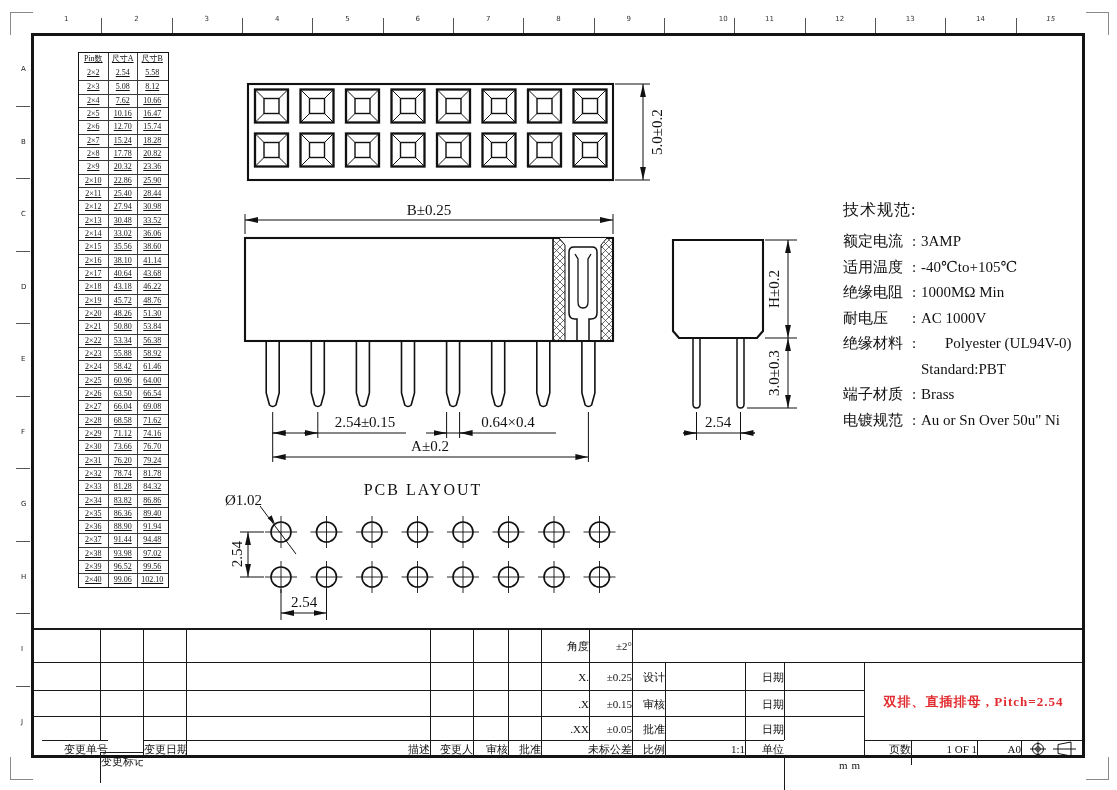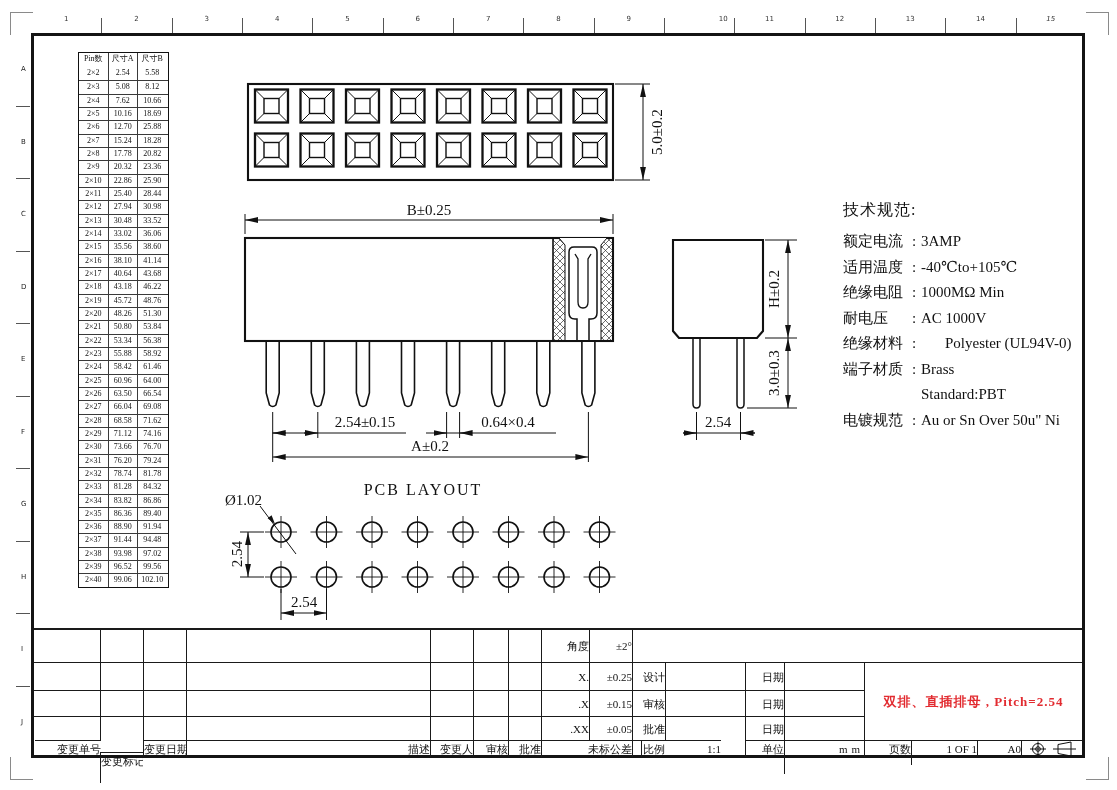--- a/index.html
+++ b/index.html
@@ -12,21 +12,21 @@
   .c-tl{left:10px;top:12px;border-left:1.5px solid #8a8a8a;border-top:1.5px solid #8a8a8a;}
   .c-tr{right:8px;top:12px;border-right:1.5px solid #8a8a8a;border-top:1.5px solid #8a8a8a;}
   .c-bl{left:10px;bottom:10px;border-left:1.5px solid #8a8a8a;border-bottom:1.5px solid #8a8a8a;}
   .c-br{right:8px;bottom:10px;border-right:1.5px solid #8a8a8a;border-bottom:1.5px solid #8a8a8a;}
   .ruler-num{position:absolute;font:7px "DejaVu Sans",sans-serif;color:#333;transform:translate(-50%,0);}
   .ruler-letter{position:absolute;font:7px "DejaVu Sans",sans-serif;color:#222;transform:translate(0,-50%);}
   .tickv{position:absolute;width:1px;height:15px;background:#555;}
   .tickh{position:absolute;width:14px;height:1px;background:#555;}
   
   #pin-table{left:78px;top:52px;width:91px;border:1.6px solid #111;box-sizing:border-box;background:#fff;}
-  .pt-row{display:flex;height:13.33px;box-sizing:border-box;border-top:1px solid #3a3a3a;}
+  .pt-row{display:flex;height:13.33px;box-sizing:border-box;border-top:1px solid #3a3a3a;text-decoration:underline;}
   .pt-row:first-child{border-top:none;}
   .pt-head{font-weight:bold;height:14px;}
   .pt-c{box-sizing:border-box;border-left:1px solid #3a3a3a;flex:0 0 auto;
         font:8px "Liberation Serif",serif;text-align:center;line-height:12px;overflow:hidden;}
   .pt-c:first-child{border-left:none;}
   .pt-c0{width:28.5px;} .pt-c1{width:29.5px;} .pt-c2{width:29.5px;}
   
   svg{overflow:visible;}
   .ln{stroke:#111;stroke-width:1;fill:none;}
   .thick{stroke:#111;stroke-width:2.1;fill:none;}
@@ -138,26 +138,26 @@
           <div class="pt-c pt-c2">8.12</div>
         </div>
         <div class="pt-row">
           <div class="pt-c pt-c0">2×4</div>
           <div class="pt-c pt-c1">7.62</div>
           <div class="pt-c pt-c2">10.66</div>
         </div>
         <div class="pt-row">
           <div class="pt-c pt-c0">2×5</div>
           <div class="pt-c pt-c1">10.16</div>
-          <div class="pt-c pt-c2">18.69</div>
+          <div class="pt-c pt-c2">16.47</div>
         </div>
         <div class="pt-row">
           <div class="pt-c pt-c0">2×6</div>
           <div class="pt-c pt-c1">12.70</div>
-          <div class="pt-c pt-c2">25.88</div>
+          <div class="pt-c pt-c2">15.74</div>
         </div>
         <div class="pt-row">
           <div class="pt-c pt-c0">2×7</div>
           <div class="pt-c pt-c1">15.24</div>
           <div class="pt-c pt-c2">18.28</div>
         </div>
         <div class="pt-row">
           <div class="pt-c pt-c0">2×8</div>
           <div class="pt-c pt-c1">17.78</div>
           <div class="pt-c pt-c2">20.82</div>
@@ -554,22 +554,22 @@
   </svg>
 
   <div id="specs" class="abs">
     <div class="spec-title">技术规范:</div>
     <div id="spec-lines">
         <div class="spec-line"><div class="spec-label">额定电流</div><div class="spec-colon">:</div><div style="display: inline;">3AMP</div></div>
         <div class="spec-line"><div class="spec-label">适用温度</div><div class="spec-colon">:</div><div style="display: inline;">-40℃to+105℃</div></div>
         <div class="spec-line"><div class="spec-label">绝缘电阻</div><div class="spec-colon">:</div><div style="display: inline;">1000MΩ Min</div></div>
         <div class="spec-line"><div class="spec-label">耐电压</div><div class="spec-colon">:</div><div style="display: inline;">AC 1000V</div></div>
         <div class="spec-line"><div class="spec-label">绝缘材料</div><div class="spec-colon">:</div><div style="display: inline; margin-left: 24px;">Polyester (UL94V-0)</div></div>
+        <div class="spec-line"><div class="spec-label"></div><div class="spec-colon"></div><div style="display: inline;">Standard:PBT</div></div>
         <div class="spec-line"><div class="spec-label">端子材质</div><div class="spec-colon">:</div><div style="display: inline;">Brass</div></div>
-        <div class="spec-line"><div class="spec-label"></div><div class="spec-colon"></div><div style="display: inline;">Standard:PBT</div></div>
         <div class="spec-line"><div class="spec-label">电镀规范</div><div class="spec-colon">:</div><div style="display: inline;">Au or Sn Over 50u" Ni</div></div>
       </div>
   </div>
 
   <svg class="abs" style="left:220px;top:462px" width="430" height="170">
     <text class="dimtext" text-anchor="middle" x="203" y="33" style="font-size:16px;letter-spacing:2px">PCB LAYOUT</text>
     <g id="pcb-holes">
         <g>
           <circle cx="61" cy="70" r="10" fill="none" stroke="#111" stroke-width="1.6"></circle>
           <line x1="45" y1="70" x2="77" y2="70" stroke="#111" stroke-width="0.9"></line>
@@ -702,32 +702,32 @@
     <div class="tbc bl bt" style="left:631px;top:60px;width:80px;height:26px"></div>
     <div class="tbc bl bt" style="left:711px;top:60px;width:39px;height:26px;line-height:26px">日期</div>
     <div class="tbc bl bt" style="left:750px;top:60px;width:80px;height:26px"></div>
     <div class="tbc bl bt" style="left:598px;top:86px;width:33px;height:24px;line-height:24px">批准</div>
     <div class="tbc bl bt" style="left:631px;top:86px;width:80px;height:24px"></div>
     <div class="tbc bl bt" style="left:711px;top:86px;width:39px;height:24px;line-height:24px">日期</div>
     <div class="tbc bl bt" style="left:750px;top:86px;width:80px;height:24px"></div>
 
     <div id="note-cell" class="tbc bl bt note-cell" style="left: 830px; top: 32px; width: 218px; height: 78px; color: rgb(226, 43, 48);">双排、直插排母 , Pitch=2.54</div>
 
-    <div class="tbc bt" style="left:1px;top:110px;width:66px;height:17px;line-height:17px">变更单号</div>
+    <div class="tbc bt" style="left:8px;top:110px;width:66px;height:17px;line-height:17px">变更单号</div>
     <div class="tbc bl bt" style="left:66px;top:122px;width:43px;height:31px;line-height:17px">变更标记</div>
     <div class="tbc bl bt" style="left:109px;top:110px;width:43px;height:17px;line-height:17px">变更日期</div>
     <div class="tbc bl bt" style="left:152px;top:110px;width:244px;height:17px;line-height:17px">描述</div>
     <div class="tbc bl bt" style="left:396px;top:110px;width:43px;height:17px;line-height:17px">变更人</div>
     <div class="tbc bl bt" style="left:439px;top:110px;width:35px;height:17px;line-height:17px">审核</div>
     <div class="tbc bl bt" style="left:474px;top:110px;width:33px;height:17px;line-height:17px">批准</div>
     <div class="tbc bl bt" style="left:507px;top:110px;width:91px;height:17px;line-height:17px">未标公差</div>
     <div class="tbc bl bt" style="left:598px;top:110px;width:33px;height:17px;line-height:17px">比例</div>
-    <div class="tbc bl bt" style="left:607px;top:110px;width:80px;height:17px;line-height:17px">1:1</div>
+    <div class="tbc bl bt" style="left:631px;top:110px;width:80px;height:17px;line-height:17px">1:1</div>
     <div class="tbc bl bt" style="left:711px;top:110px;width:39px;height:17px;line-height:17px">单位</div>
-    <div class="tbc bl bt" style="left:750px;top:110px;width:80px;height:34px;line-height:17px;letter-spacing:4px">mm</div>
+    <div class="tbc bl bt" style="left:750px;top:126px;width:80px;height:34px;line-height:17px;letter-spacing:4px">mm</div>
     <div class="tbc bl bt" style="left:830px;top:110px;width:47px;height:17px;line-height:17px">页数</div>
     <div class="tbc bl bt" style="left:877px;top:110px;width:66px;height:25px;line-height:17px">1 OF 1</div>
     <div class="tbc bl bt" style="left:943px;top:110px;width:44px;height:17px;line-height:17px">A0</div>
     <div class="tbc bl bt" style="left:987px;top:110px;width:61px;height:17px">
       <svg width="58" height="16">
         <circle cx="14" cy="8" r="5.5" class="ln"></circle>
         <circle cx="14" cy="8" r="2.3" class="ln"></circle>
         <line x1="6" y1="8" x2="22" y2="8" class="ln" stroke-width="0.8"></line>
         <line x1="14" y1="0.5" x2="14" y2="15.5" class="ln" stroke-width="0.8"></line>
         <path d="M34,3.5 L34,12.5 L47,15 L47,1 Z" class="ln"></path>

